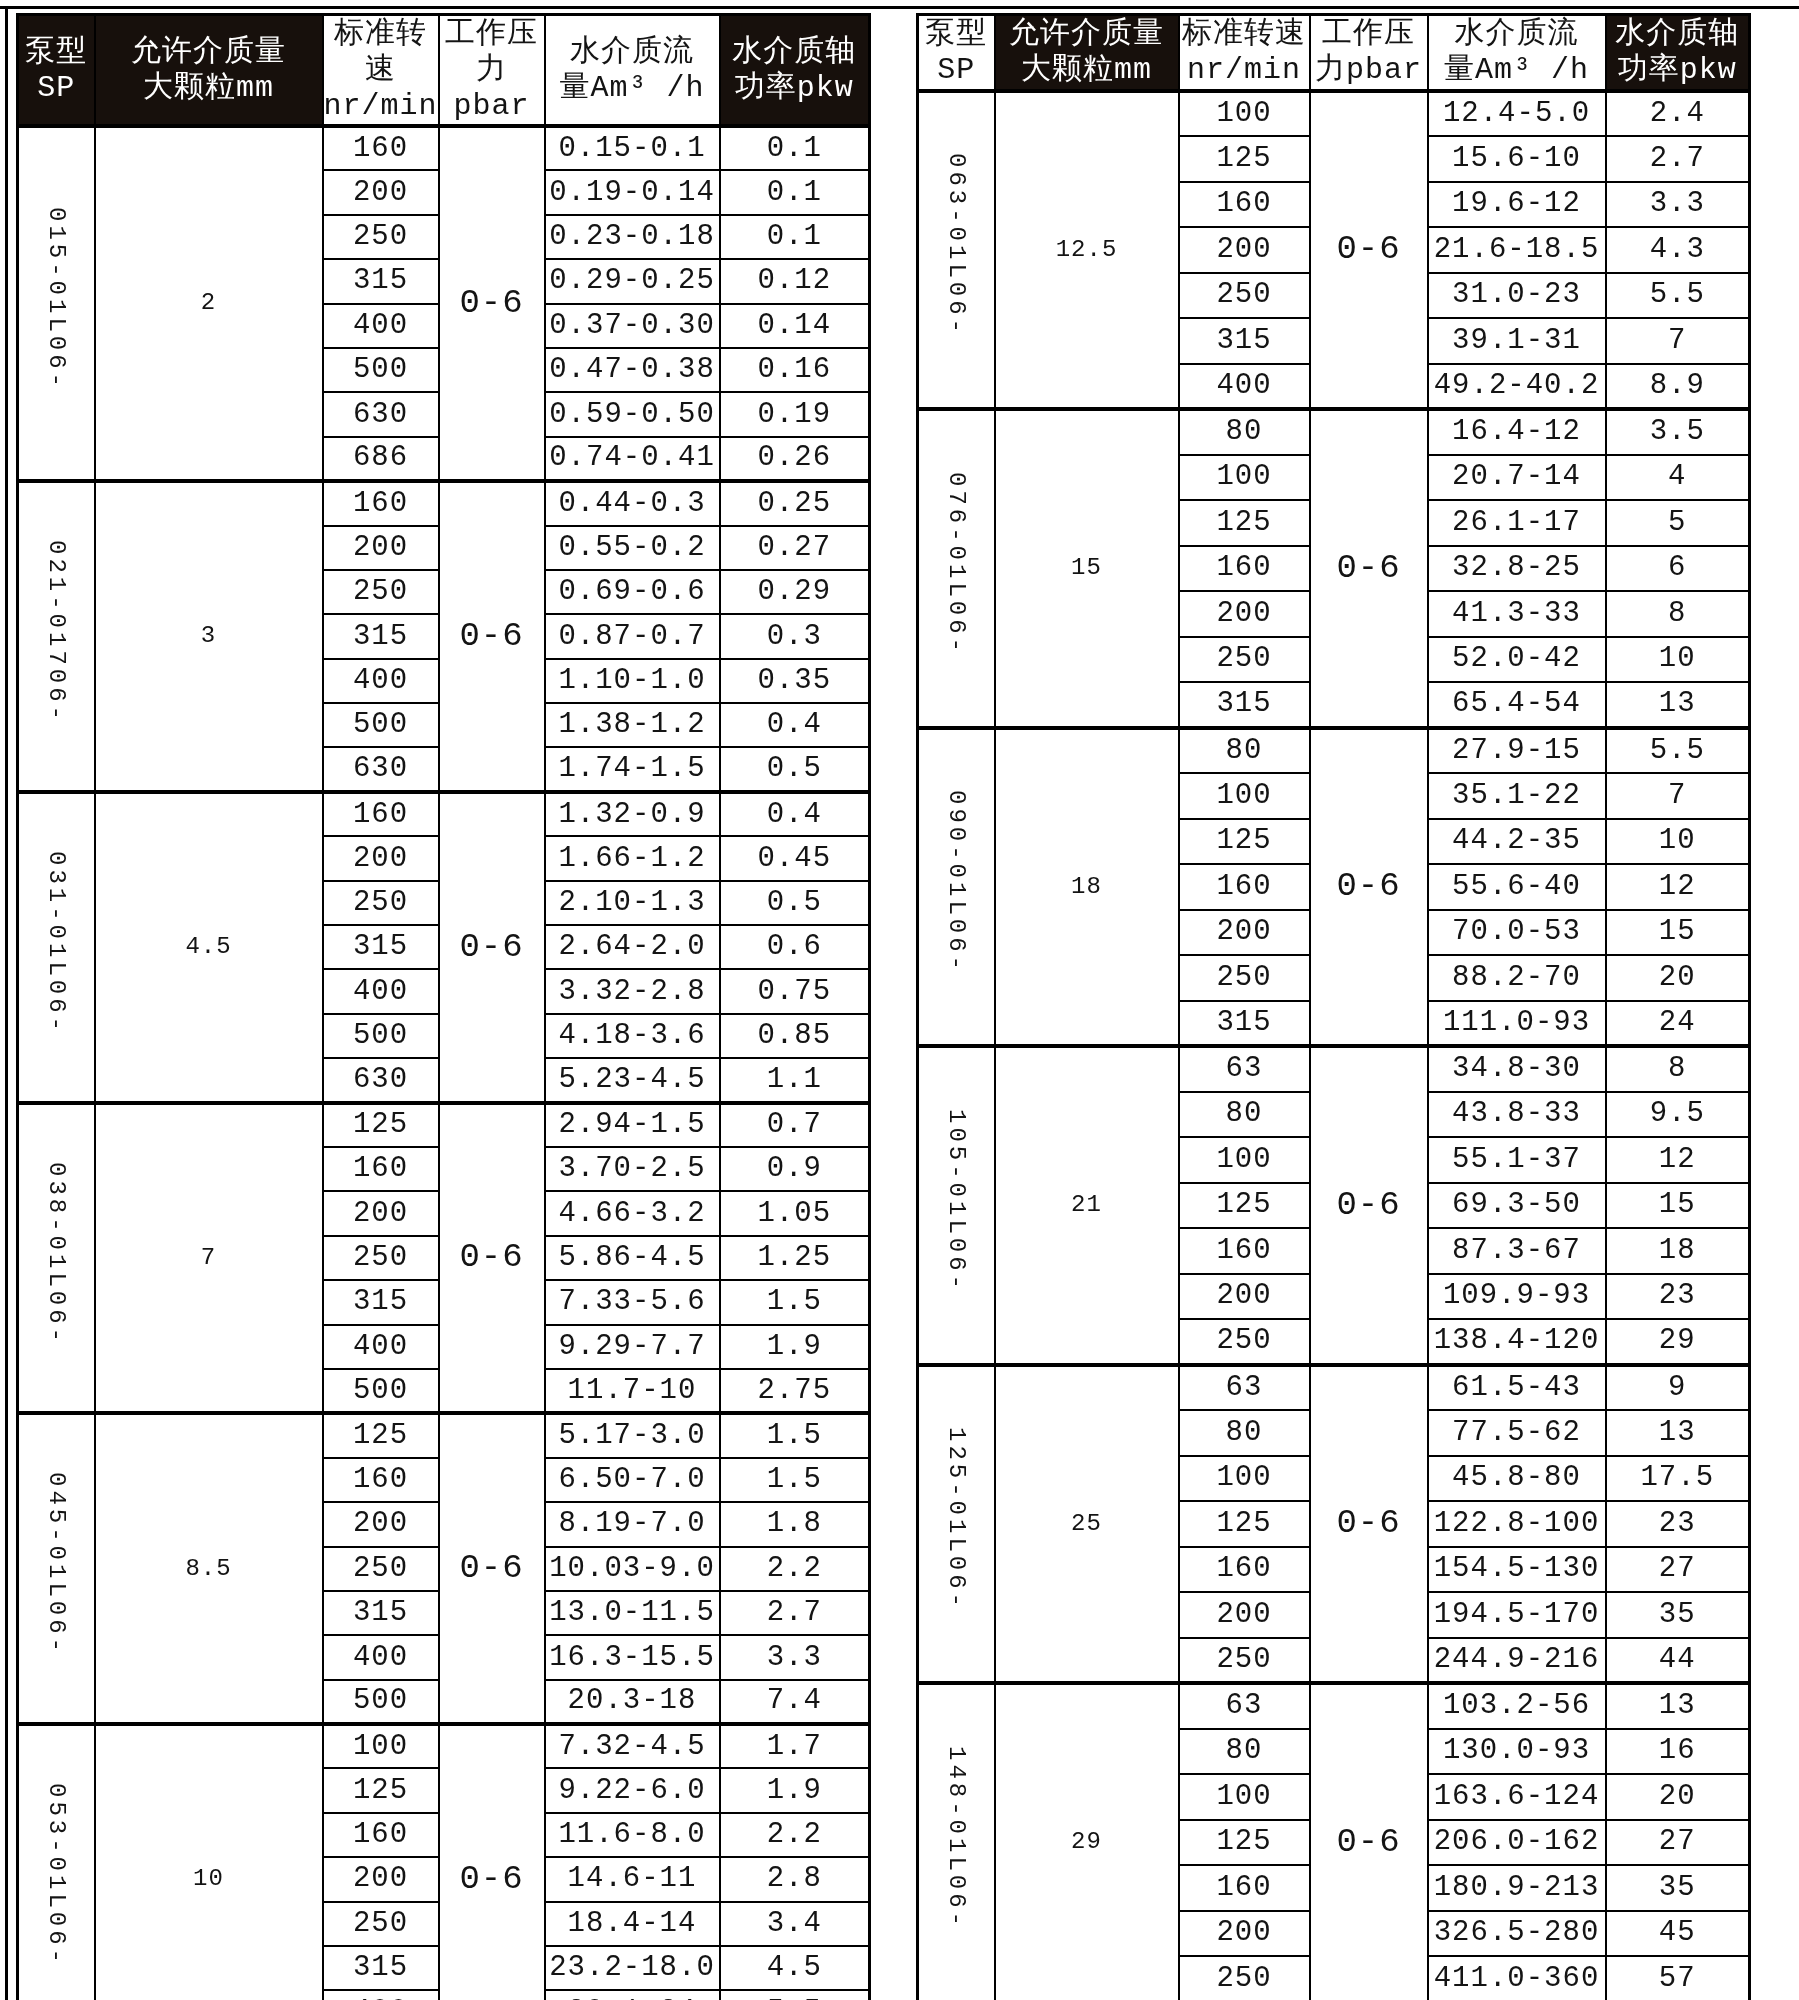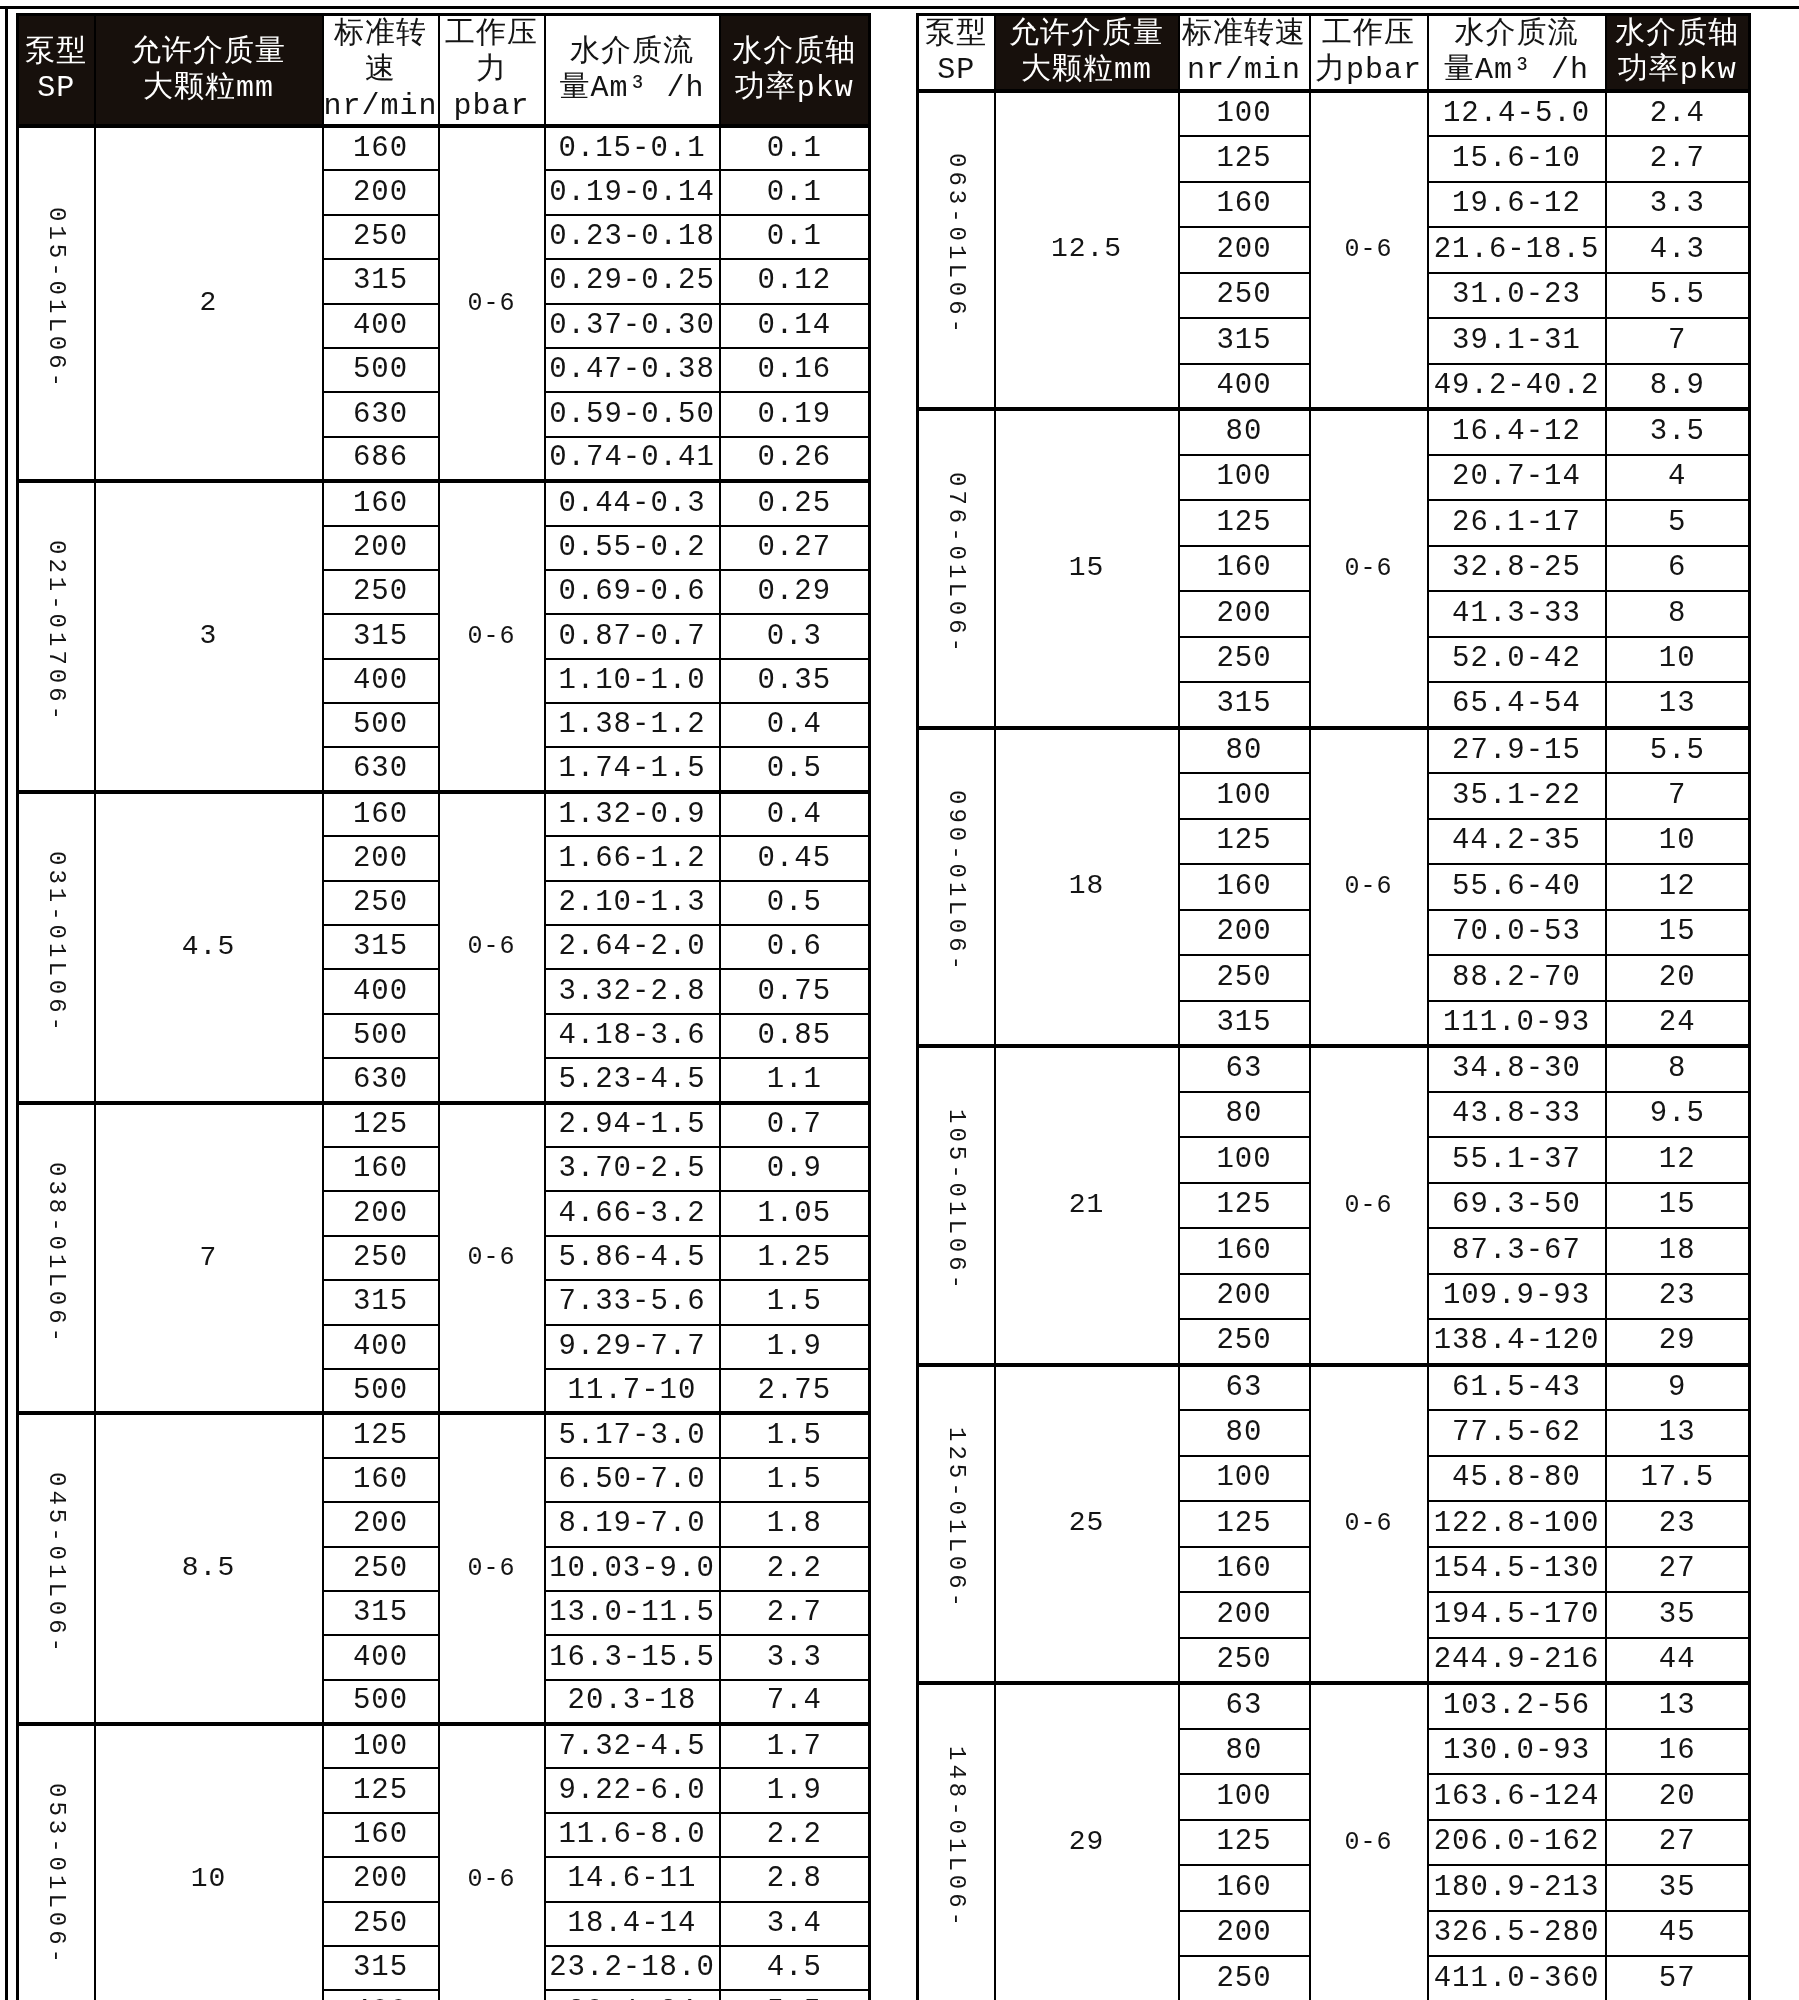--- a/index.html
+++ b/index.html
@@ -58,22 +58,22 @@
   }
   tr.group-start td{border-top-width:4px;}
 
   td.sp-cell span{
     display:inline-block;
     writing-mode:vertical-rl;
     font-size:24px;
     letter-spacing:4px;
     white-space:nowrap;
   }
-  td.particle-cell{font-size:28px;}
-  td.pressure-cell{font-size:25px;}
+  td.particle-cell{font-size:24px;}
+  td.pressure-cell{font-size:34px;}
 </style>
 </head>
 <body>
 
 <div class="page">
   <div class="top-rule"></div>
   <div class="left-rule"></div>
 
   <table class="spec-table tbl-left">
     <colgroup>

